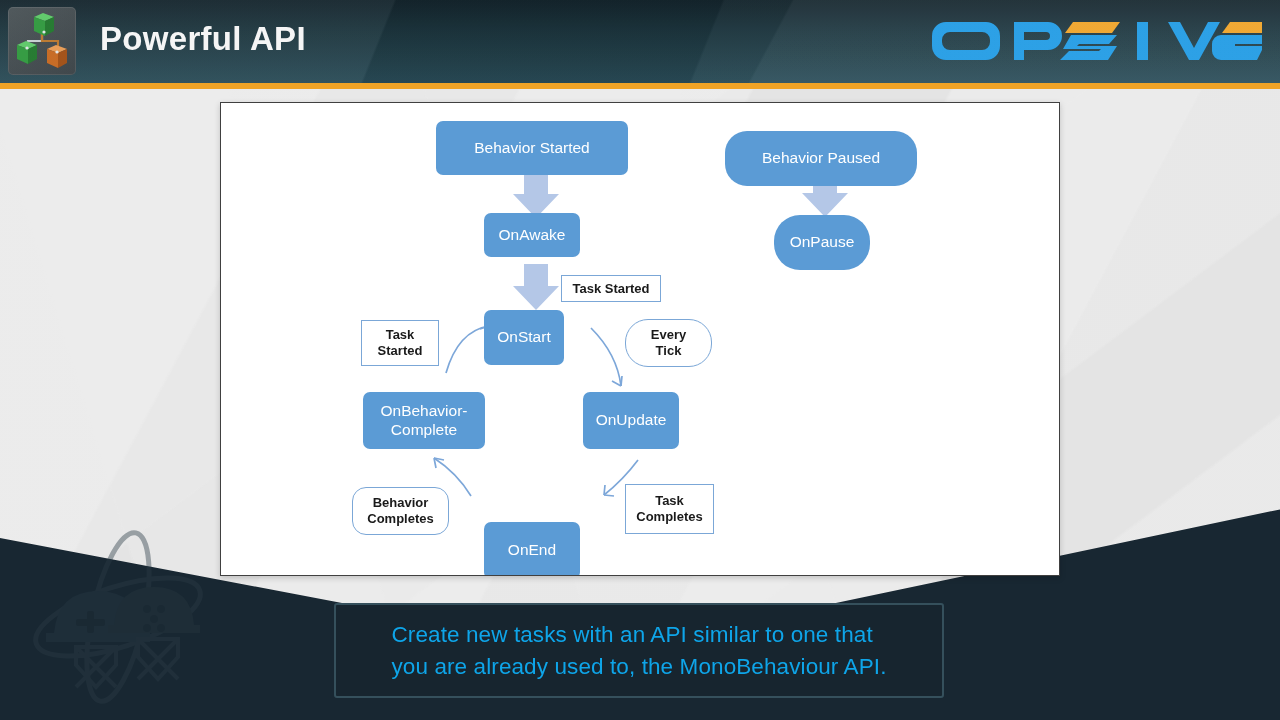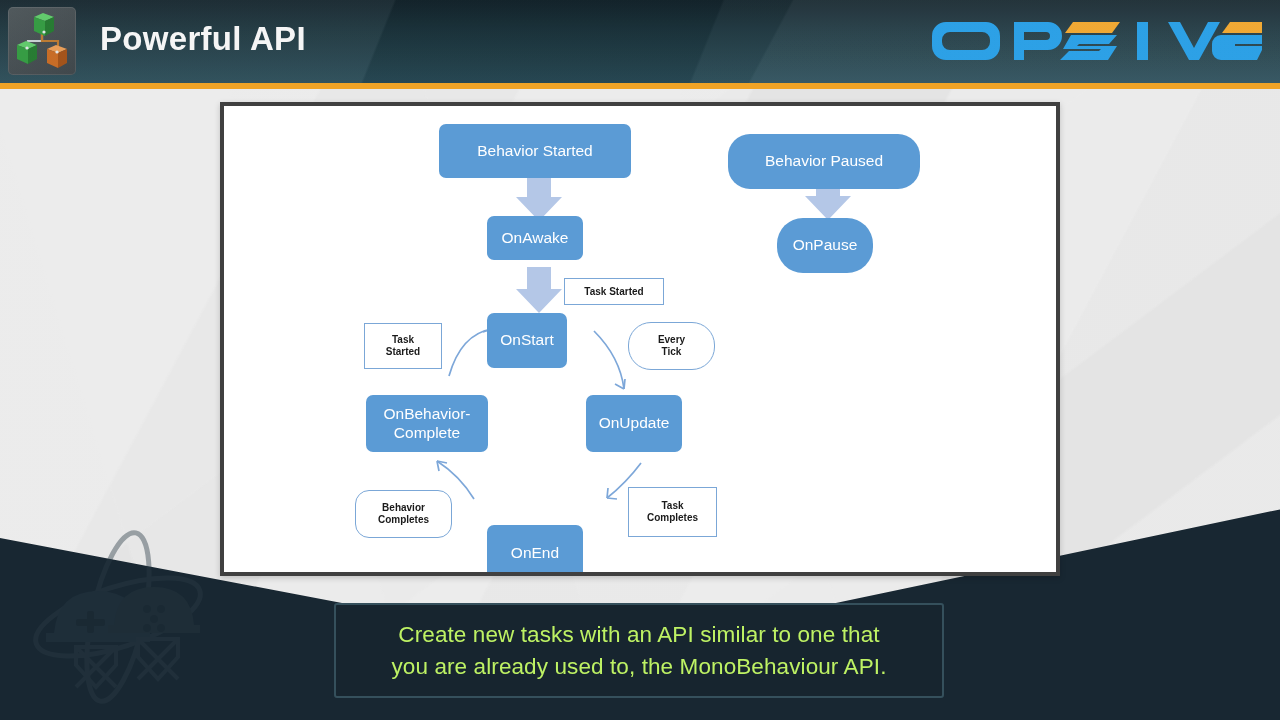--- a/index.html
+++ b/index.html
@@ -67,21 +67,21 @@
   .brand{
     position:absolute; right:18px; top:14px;
     width:330px; height:54px;
   }
 
   
   .panel{
     position:absolute; left:220px; top:102px;
     width:840px; height:474px;
     background:#ffffff;
-    border:4px solid #404040;
+    border:1px solid #404040;
     box-shadow:0 2px 6px rgba(0,0,0,.18);
     overflow:hidden;
   }
   .panel-svg{ position:absolute; left:0; top:0; }
 
   
   .node{
     position:absolute;
     background:#5b9bd5;
     border-radius:7px;
@@ -91,36 +91,36 @@
     white-space:pre-line;
     user-select:none;
   }
   
   .note{
     position:absolute;
     background:#ffffff;
     border:1px solid #7ba7d7;
     color:#1a1a1a;
     display:flex; align-items:center; justify-content:center; text-align:center;
-    font-size:10px; line-height:1.2; font-weight:600;
+    font-size:13px; line-height:1.2; font-weight:600;
     white-space:pre-line;
   }
 
   
   .caption{
     position:absolute; left:334px; top:603px;
     width:610px; height:95px;
     background:#17252f;
     border:2px solid #35505c;
     border-radius:3px;
     display:flex; align-items:center; justify-content:center;
     padding:6px 24px;
   }
   .caption-text{
-    color:#bef264; font-size:22.5px; line-height:1.42; text-align:center;
+    color:#0ea5e9; font-size:22.5px; line-height:1.42; 
     letter-spacing:.1px;
   }
 </style>
 </head>
 <body>
 
 <div id="stage">
 
   <div class="bg-paper"></div>
 

